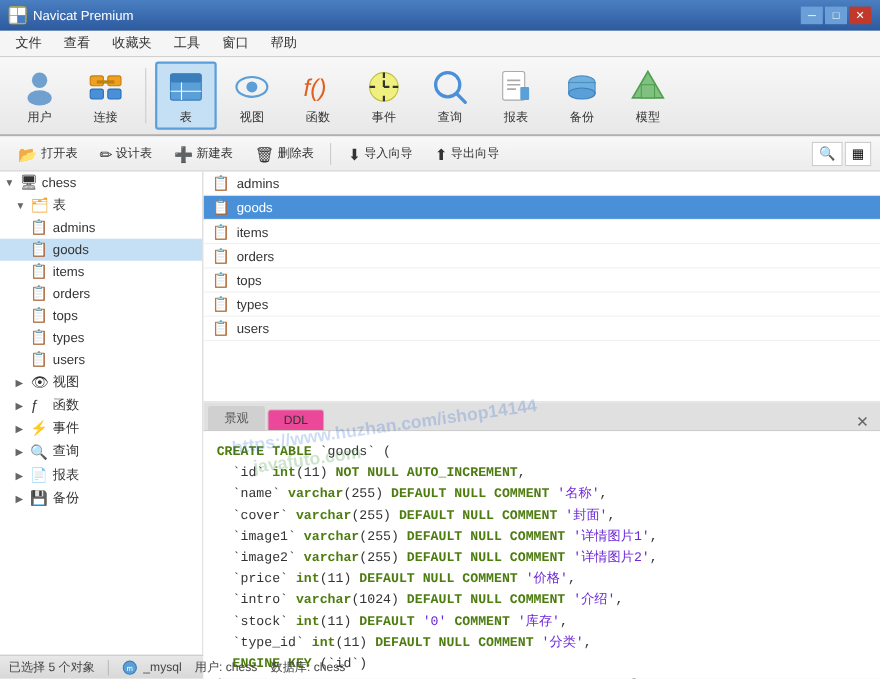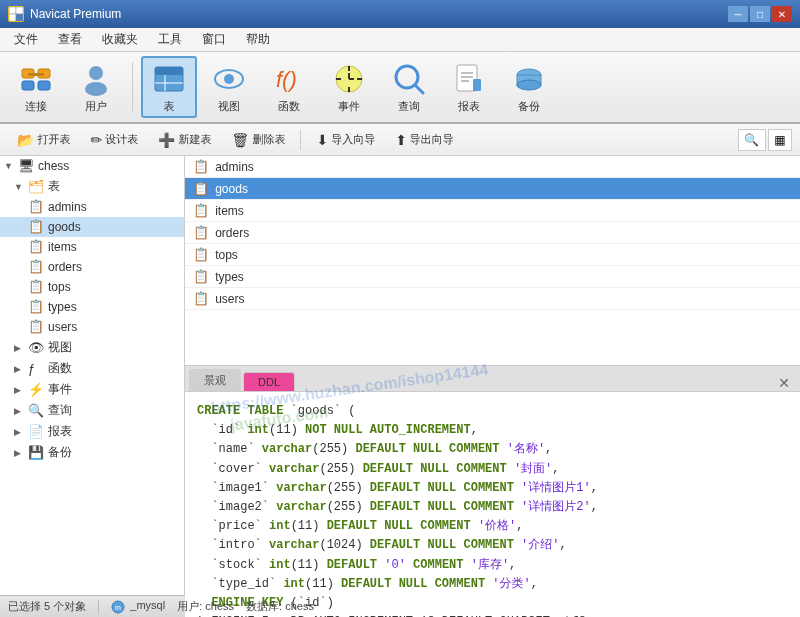--- a/index.html
+++ b/index.html
@@ -255,37 +255,37 @@
     <div class="menu-item">收藏夹</div>
     <div class="menu-item">工具</div>
     <div class="menu-item">窗口</div>
     <div class="menu-item">帮助</div>
   </div>
 
 <div id="toolbar">
 <div class="toolbar-btn">
       <div class="toolbar-icon">
         <svg width="36" height="36" viewBox="0 0 36 36">
+          <circle cx="18" cy="12" r="7" fill="#70a0d0"></circle>
+          <ellipse cx="18" cy="28" rx="11" ry="7" fill="#70a0d0"></ellipse>
+        </svg>
+      </div>
+      <div>用户</div>
+    </div>
+    <div class="toolbar-btn">
+      <div class="toolbar-icon">
+        <svg width="36" height="36" viewBox="0 0 36 36">
           <rect x="4" y="8" width="12" height="9" rx="2" fill="#f0a020" stroke="#c08010"></rect>
           <rect x="20" y="8" width="12" height="9" rx="2" fill="#f0a020" stroke="#c08010"></rect>
           <rect x="10" y="12" width="16" height="3" fill="#c08010"></rect>
           <rect x="4" y="20" width="12" height="9" rx="2" fill="#4a90d9" stroke="#2a70b9"></rect>
           <rect x="20" y="20" width="12" height="9" rx="2" fill="#4a90d9" stroke="#2a70b9"></rect>
         </svg>
       </div>
       <div>连接</div>
-    </div>
-    <div class="toolbar-btn">
-      <div class="toolbar-icon">
-        <svg width="36" height="36" viewBox="0 0 36 36">
-          <circle cx="18" cy="12" r="7" fill="#70a0d0"></circle>
-          <ellipse cx="18" cy="28" rx="11" ry="7" fill="#70a0d0"></ellipse>
-        </svg>
-      </div>
-      <div>用户</div>
     </div>
     <div class="toolbar-divider"></div>
     <div class="toolbar-btn active">
       <div class="toolbar-icon">
         <svg width="36" height="36" viewBox="0 0 36 36">
           <rect x="4" y="6" width="28" height="24" rx="2" fill="#5a9fd8" stroke="#3a7fbb"></rect>
           <rect x="4" y="6" width="28" height="8" rx="2" fill="#3a7fbb"></rect>
           <line x1="4" y1="22" x2="32" y2="22" stroke="white" stroke-width="1"></line>
           <line x1="14" y1="14" x2="14" y2="30" stroke="white" stroke-width="1"></line>
         </svg>
@@ -346,20 +346,29 @@
     </div>
     <div class="toolbar-btn">
       <div class="toolbar-icon">
         <svg width="36" height="36" viewBox="0 0 36 36">
           <ellipse cx="18" cy="14" rx="12" ry="6" fill="#70b0e0" stroke="#4a90c0"></ellipse>
           <rect x="6" y="14" width="24" height="10" fill="#70b0e0" stroke="#4a90c0"></rect>
           <ellipse cx="18" cy="24" rx="12" ry="5" fill="#5a9fd8" stroke="#3a7fbb"></ellipse>
         </svg>
       </div>
       <div>备份</div>
+    </div>
+    <div class="toolbar-btn">
+      <div class="toolbar-icon">
+        <svg width="36" height="36" viewBox="0 0 36 36">
+          <polygon points="18,4 32,28 4,28" fill="#80c080" stroke="#50a050" stroke-width="1.5"></polygon>
+          <rect x="12" y="16" width="12" height="12" fill="#80c080" stroke="#50a050" stroke-width="1"></rect>
+        </svg>
+      </div>
+      <div>模型</div>
     </div>
   </div>
 
 <div id="toolbar2">
 <div class="tb2-btn">
       <span class="tb2-icon">📂</span>
       <span>打开表</span>
     </div>
     <div class="tb2-btn">
       <span class="tb2-icon">✏</span>

